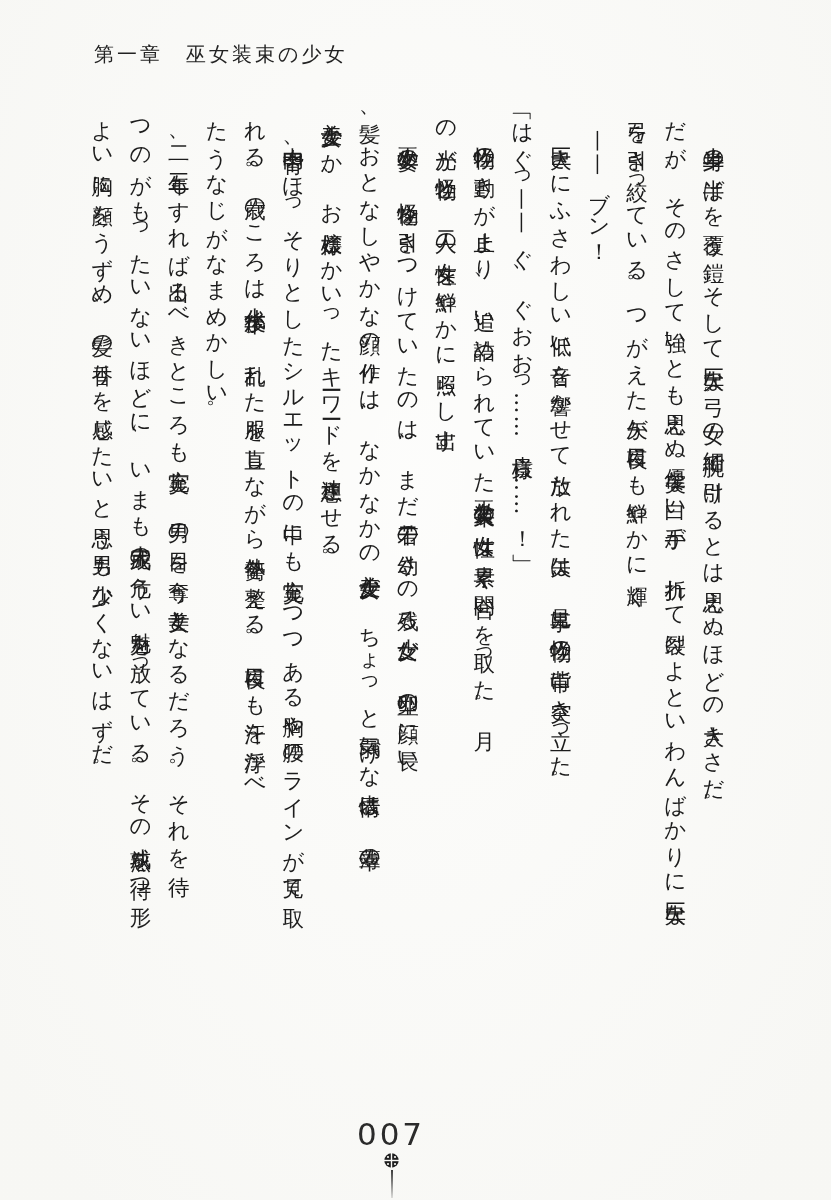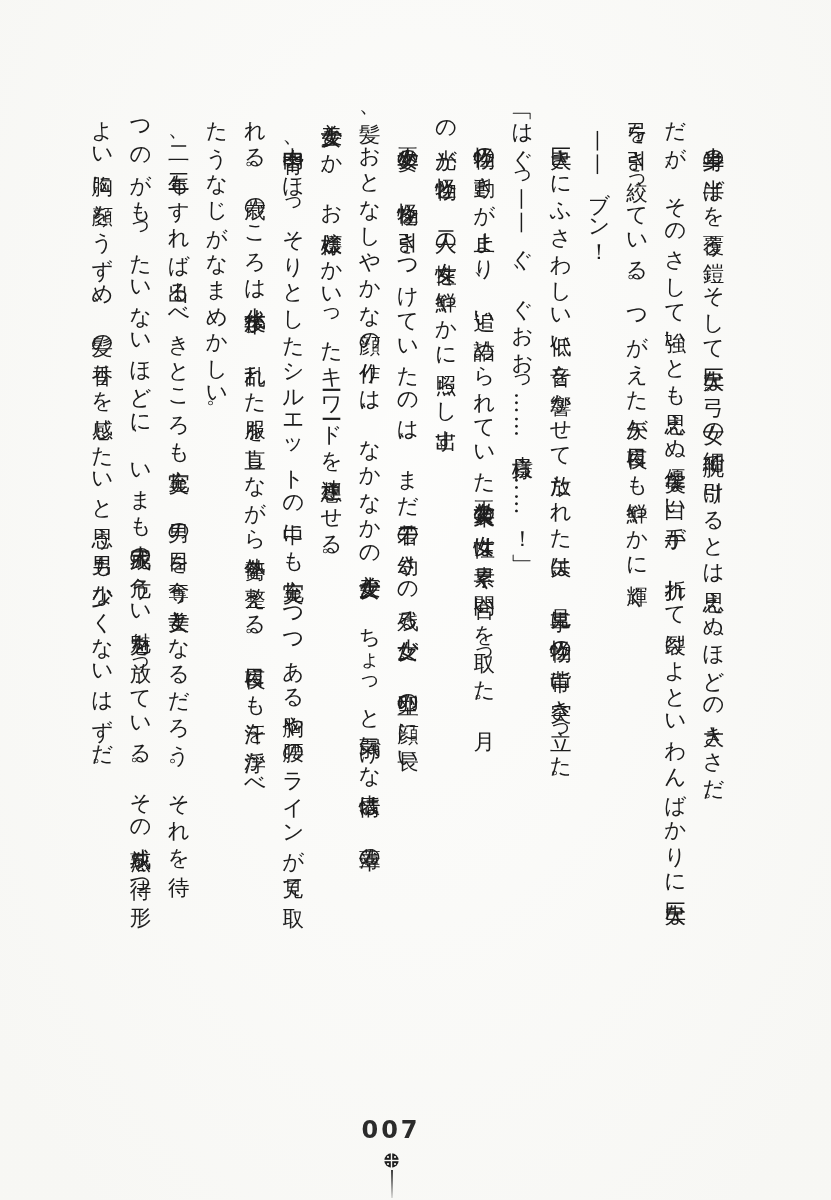--- a/index.html
+++ b/index.html
@@ -55,22 +55,22 @@
   .body-text p.indent {
     text-indent: 23.5px;
   }
   .page-number {
     position: absolute;
     top: 1116px;
     left: 331px;
     width: 120px;
     text-align: center;
     font-family: "DejaVu Sans", "Liberation Sans", sans-serif;
-    font-weight: 700;
-    font-size: 24px;
+    font-weight: 400;
+    font-size: 31px;
     letter-spacing: 3px;
     color: #2b2b2b;
   }
   .ornament {
     position: absolute;
     top: 1152px;
     left: 383px;
     width: 17px;
     text-align: center;
     line-height: 0;
@@ -82,20 +82,21 @@
     width: 1.5px;
     height: 28px;
     background: linear-gradient(#3a3a3a, rgba(60,60,60,0.15));
   }
 </style>
 </head>
 <body>
 
 <div class="page">
 
+  <div class="chapter-header">第一章　巫女装束の少女</div>
 
   <div class="body-text">
       <p class="indent">上半身の半ばを覆う鎧、そして巨大な弓。女の細腕で引けるとは思えぬほどの大きさだ。</p>
       <p>だが、そのさして強いとも思えぬ優美な白い手が、折れて裂けよといわんばかりに巨大な</p>
       <p>弓を引き絞っている。つがえた矢が夜目にも鮮やかに輝く。</p>
       <p class="indent">——ブン！</p>
       <p class="indent">巨大さにふさわしい低い音を響かせて放たれた矢は、見事に怪物の背中に突き立った。</p>
       <p>「はぐっ——ぐ、ぐおおっ……貴様ら……！」</p>
       <p class="indent">怪物の動きが止まり、追い詰められていた巫女装束の女性は素早く間合いを取った。月</p>
       <p>の光が怪物と、二人の女性を鮮やかに照らし出す。</p>

